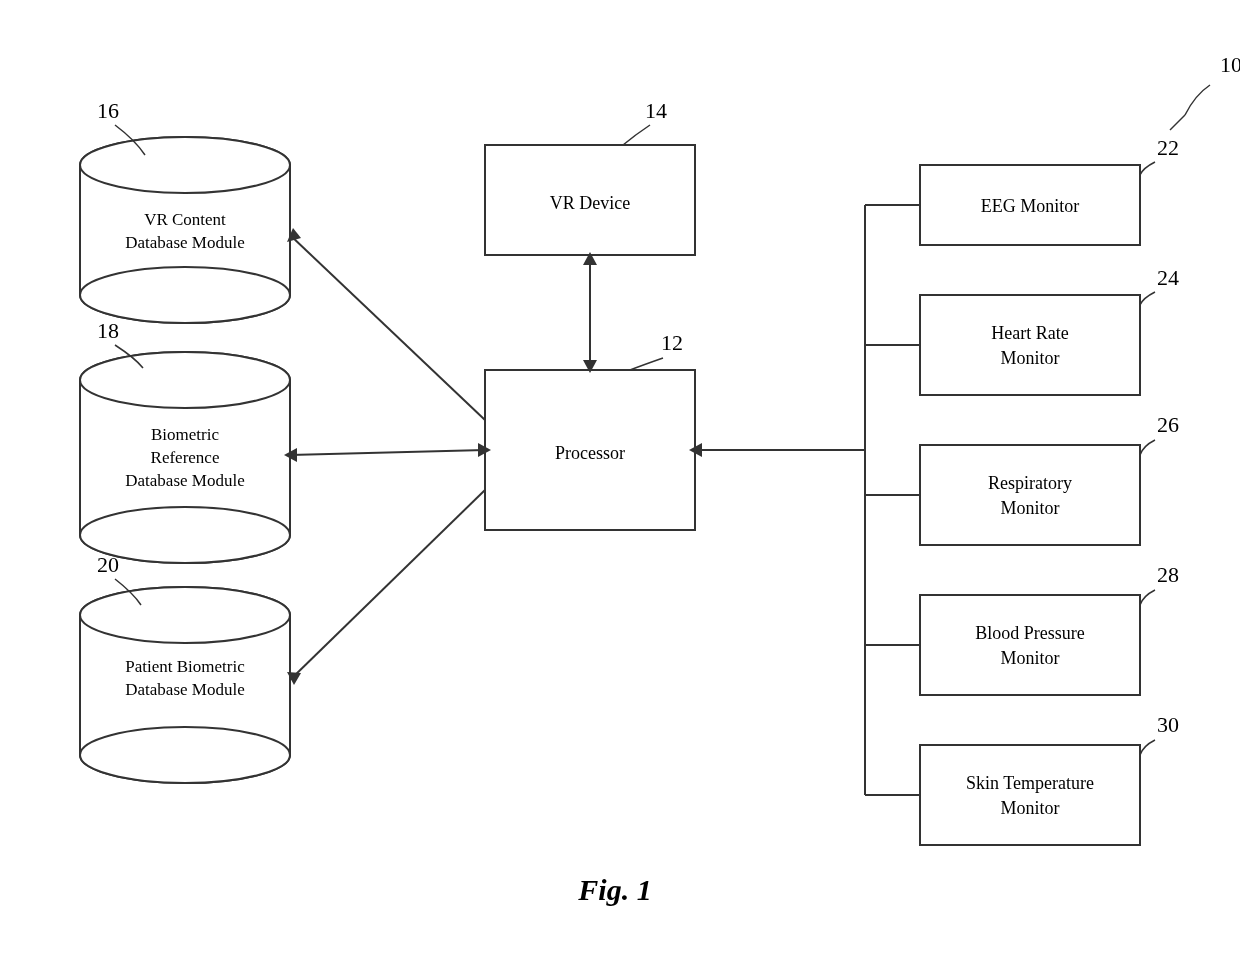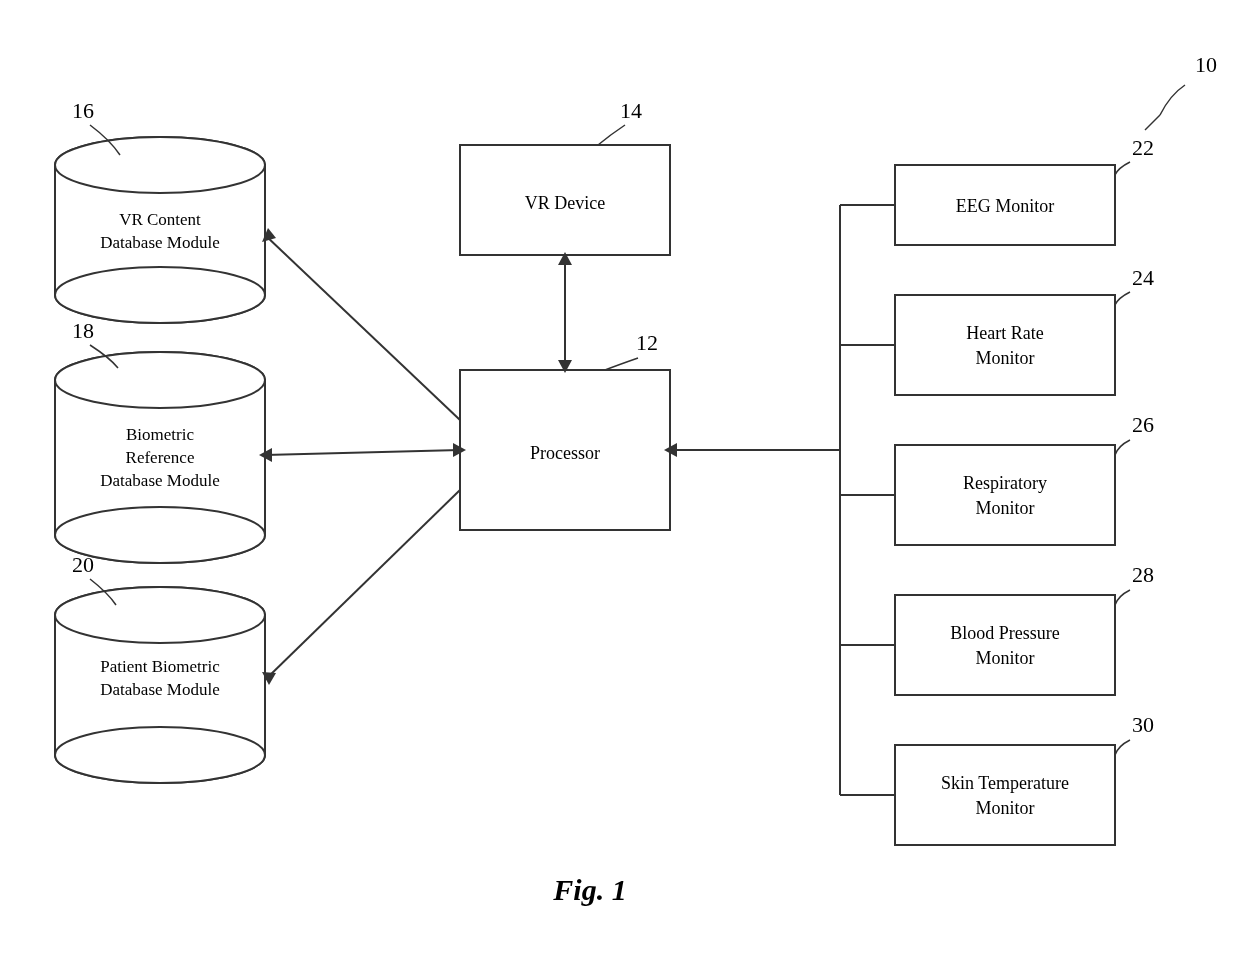--- a/index.html
+++ b/index.html
@@ -10,20 +10,21 @@
       position: relative;
       font-family: 'Times New Roman', Times, serif;
       overflow: hidden;
     }
 
     .diagram-container {
       position: absolute;
       top: 0; left: 0;
       width: 1240px;
       height: 961px;
+      padding-left: 25px;
     }
 
     svg {
       width: 1240px;
       height: 961px;
     }
 
     .box-label {
       font-size: 18px;
       font-family: 'Times New Roman', Times, serif;

